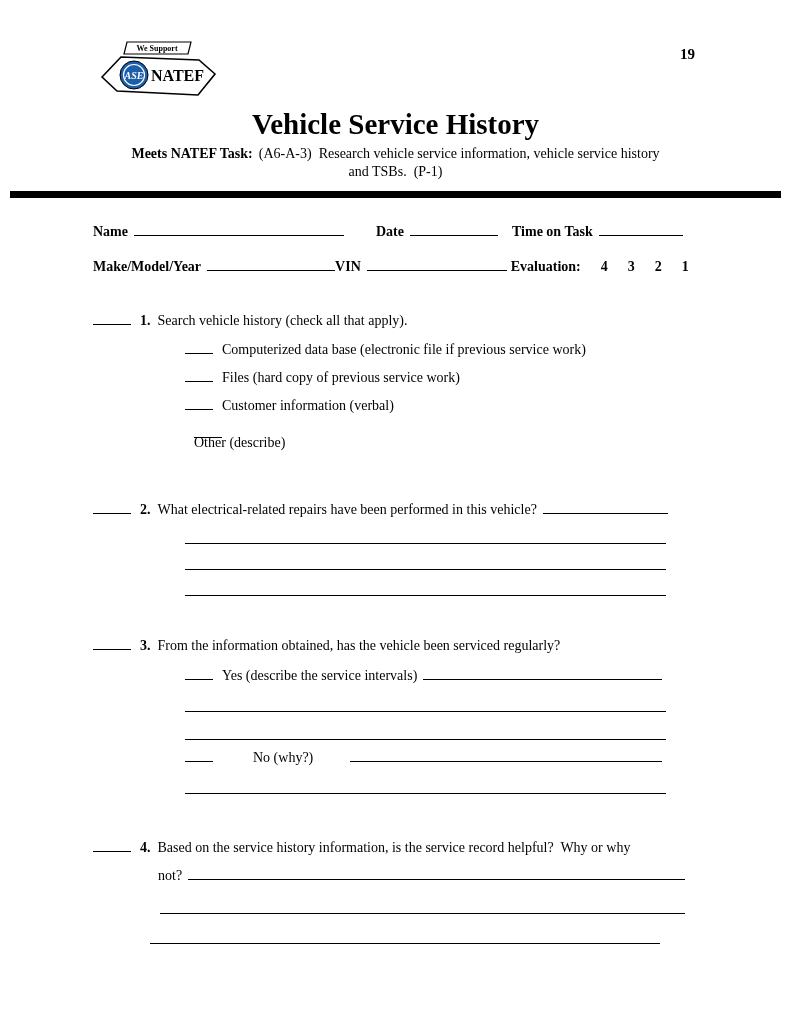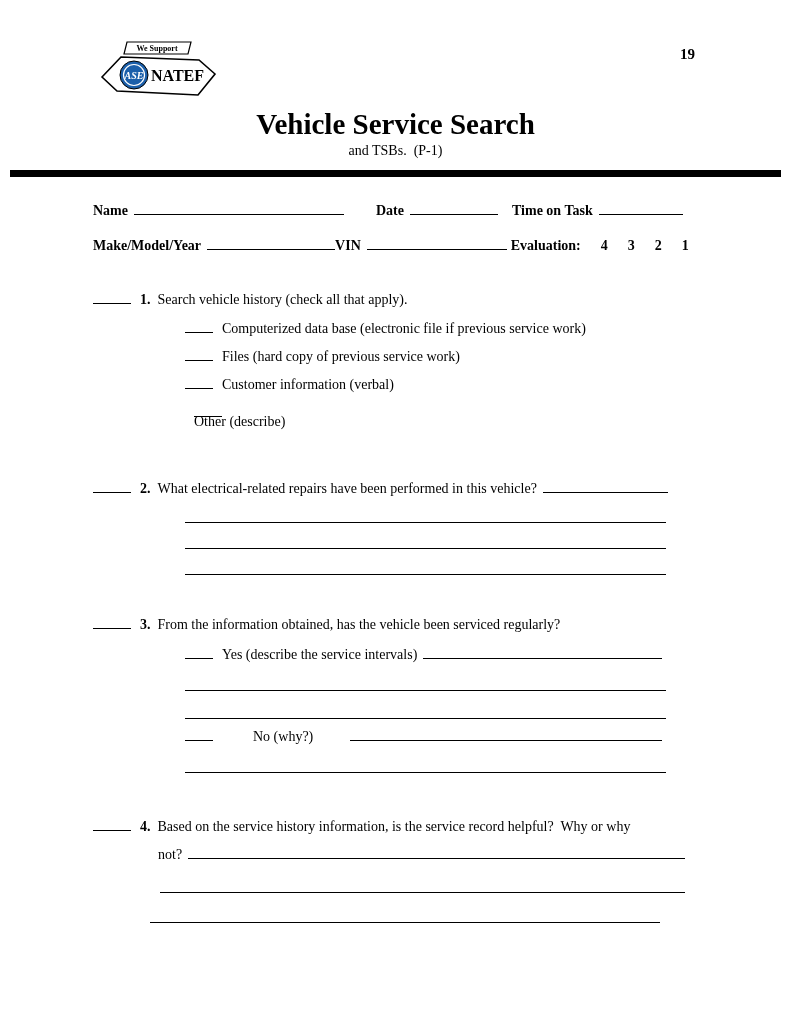--- a/index.html
+++ b/index.html
@@ -48,21 +48,25 @@
       <text x="61" y="12.5" text-anchor="middle" font-size="8" font-weight="bold">We Support</text>
       <path d="M6 39 L25 19 L103 22 L119 36 L102 57 L21 53 Z" fill="#ffffff" stroke="#000000" stroke-width="1.6"></path>
       <circle cx="38" cy="37" r="14" fill="#1b5faa" stroke="#000000" stroke-width="1"></circle>
       <circle cx="38" cy="37" r="10.5" fill="none" stroke="#ffffff" stroke-width="1.2"></circle>
       <text x="38" y="41" text-anchor="middle" font-size="10" font-weight="bold" font-style="italic" fill="#ffffff">ASE</text>
       <text x="55" y="43" font-size="16" font-weight="bold">NATEF</text>
     </svg>
   </div>
 
   <div class="header">
-    <div class="title">Vehicle Service Search</div>
+    <div class="title">Vehicle Service History</div>
+    <div class="taskline">
+      <span class="b">Meets NATEF Task:</span>
+      <span class="pre">(A6-A-3)  Research vehicle service information, vehicle service history</span>
+    </div>
     <div class="taskline2 pre">and TSBs.  (P-1)</div>
   </div>
 
   <div class="rule"></div>
 
   <div class="content">
 
     <div class="row" style="margin-top:26px;">
       <span class="b">Name</span>
       <span class="blank" style="width:210px;"></span>

